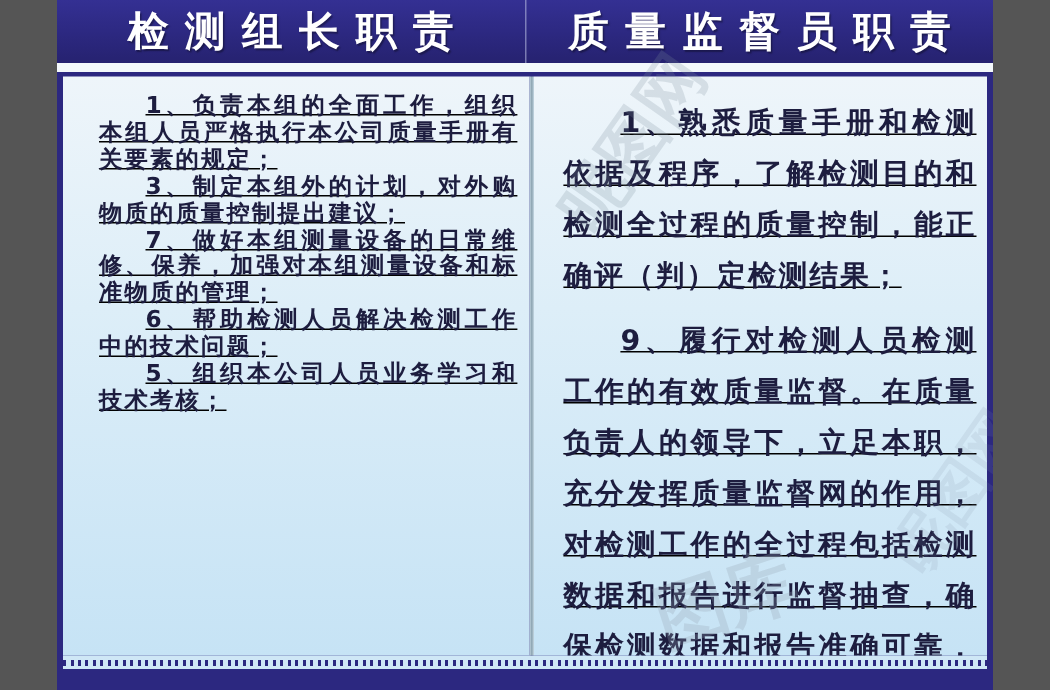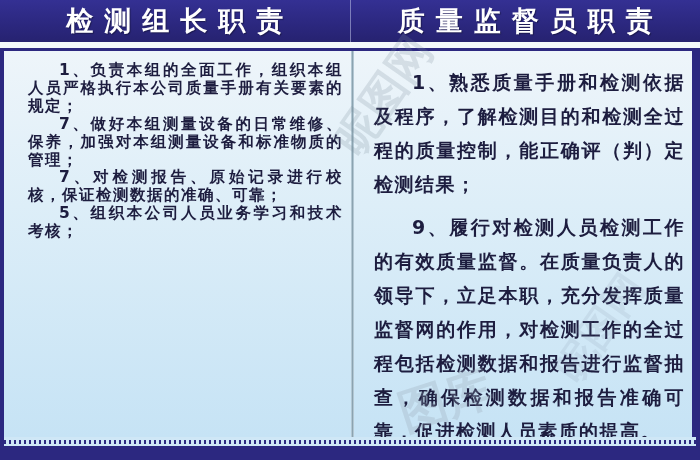--- a/index.html
+++ b/index.html
@@ -1,18 +1,18 @@
 <!DOCTYPE html>
 <html><head>
 <meta charset="utf-8">
 <style>
   html,body { margin:0; padding:0; background:#555; }
   .poster {
     position: relative;
-    width: 700px; height: 460px;
+    width: 624px; height: 460px;
     margin: 0 auto;
     background: #2c2880;
     font-family: "DejaVu Sans", "Liberation Sans", sans-serif;
     overflow: hidden;
     box-sizing: border-box;
   }
   
   .header-row {
     position: relative;
     display: flex;
@@ -40,20 +40,21 @@
   }
   .stripe-white { height: 6px; background: #f3f8fb; }
   .stripe-navy  { height: 3px; background: #2c2880; }
 
   
   .body-row {
     display: flex;
     height: 386px;
     padding: 0 4px;
     box-sizing: border-box;
+    text-decoration: underline;
   }
   .panel {
     background: linear-gradient(180deg, #eef5fa 0%, #ddeef8 40%, #c6e3f5 100%);
     box-sizing: border-box;
     overflow: hidden;
   }
   .panel-left  { width: 347px; padding: 11px 8px 0 24px; }
   .panel-right { width: 338px; padding: 14px 7px 0 20px; }
   .panel-divider {
     width: 3px;
@@ -117,22 +118,23 @@
       <span class="header-title">质量监督员职责</span>
     </div>
   </div>
 
   <div class="stripe-white"></div>
   <div class="stripe-navy"></div>
 
   <div class="body-row">
     <div class="panel panel-left">
       <p>1、负责本组的全面工作，组织本组人员严格执行本公司质量手册有关要素的规定；</p>
+      <p>3、制定本组外的计划，对外购物质的质量控制提出建议；</p>
       <p>7、做好本组测量设备的日常维修、保养，加强对本组测量设备和标准物质的管理；</p>
-      <p>7、对检测报告、原始记录进行校核，保证检测数据的准确、可靠；</p>
+      <p>6、帮助检测人员解决检测工作中的技术问题；</p>
       <p>5、组织本公司人员业务学习和技术考核；</p>
     </div>
     <div class="panel-divider"></div>
     <div class="panel panel-right">
       <p>1、熟悉质量手册和检测依据及程序，了解检测目的和检测全过程的质量控制，能正确评（判）定检测结果；</p>
       <p>9、履行对检测人员检测工作的有效质量监督。在质量负责人的领导下，立足本职，充分发挥质量监督网的作用，对检测工作的全过程包括检测数据和报告进行监督抽查，确保检测数据和报告准确可靠，促进检测人员素质的提高。</p>
     </div>
   </div>
 
   <div class="dotted-strip"></div>

